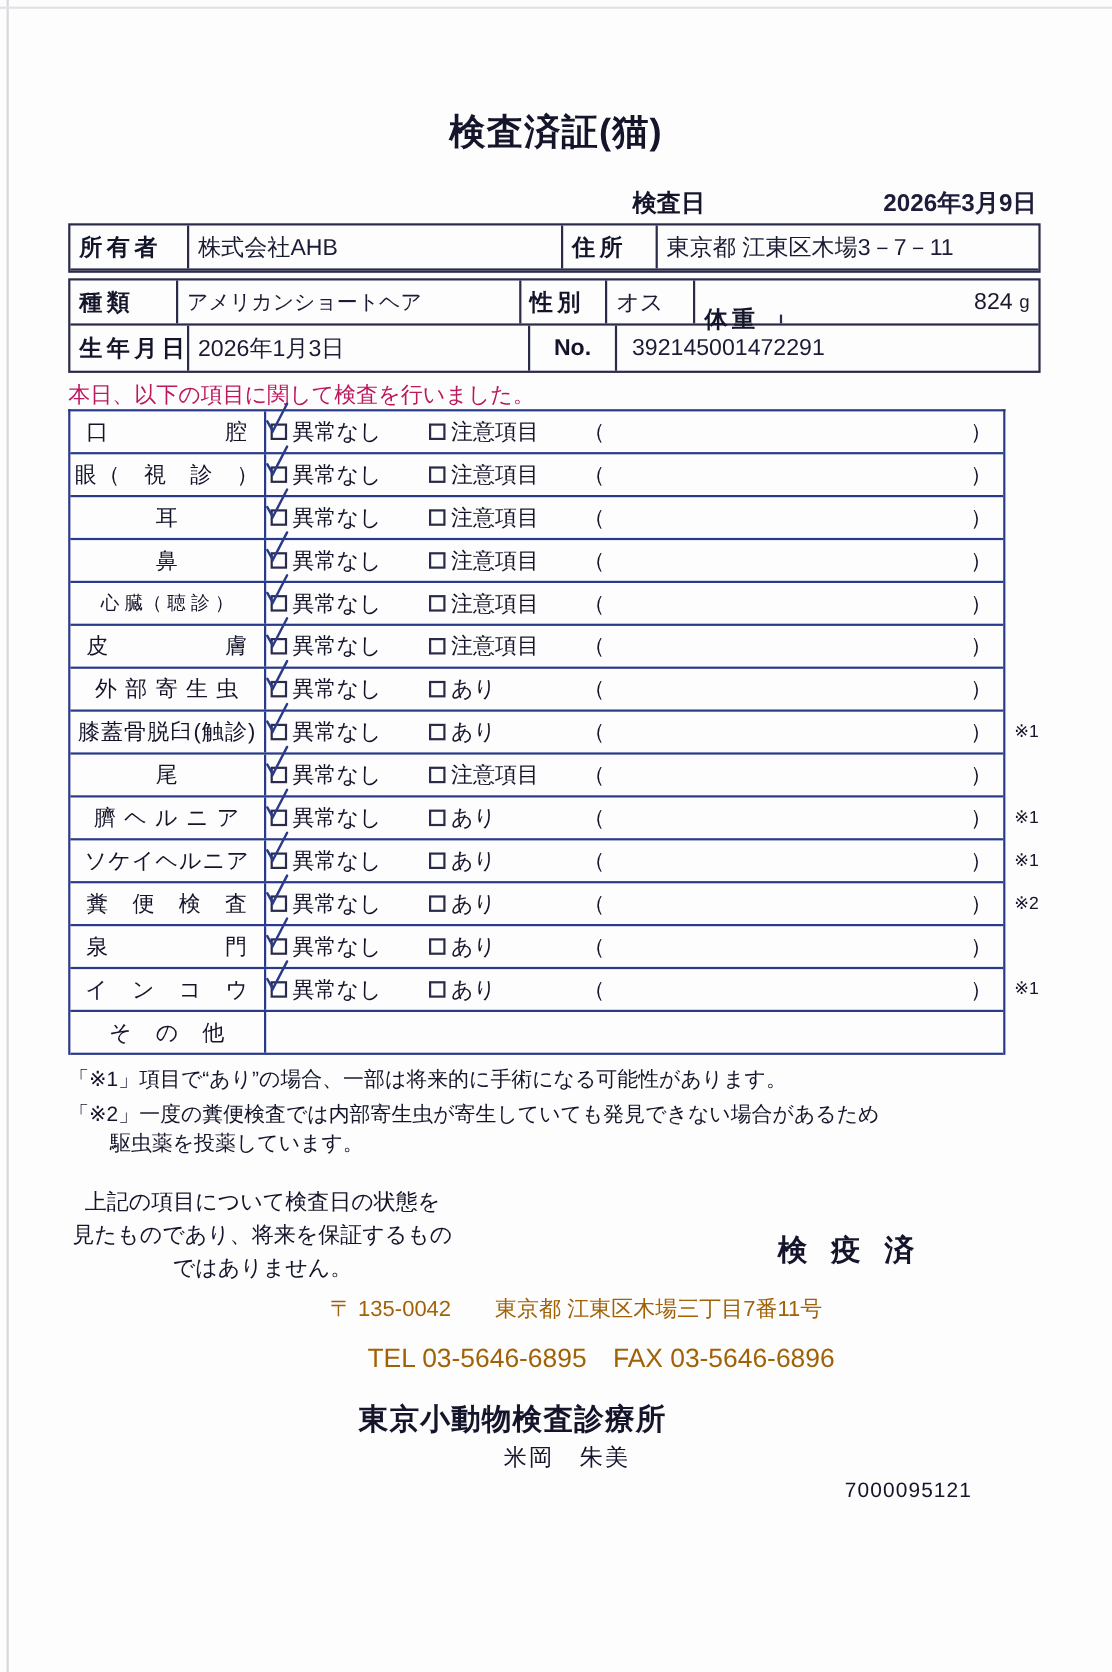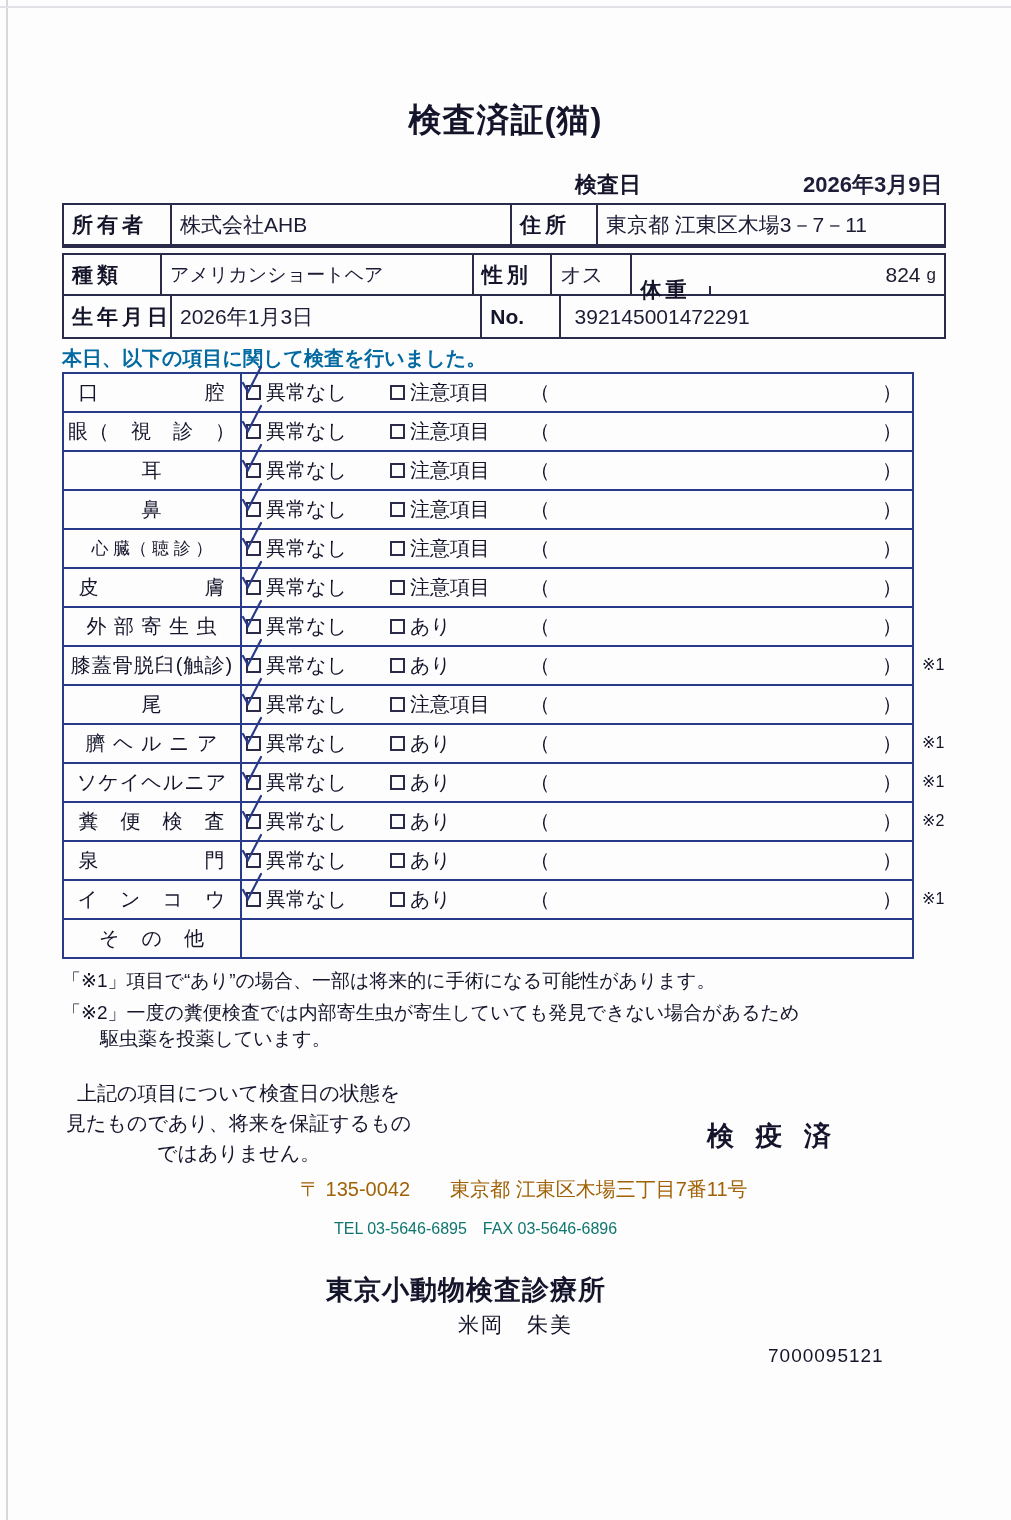--- a/index.html
+++ b/index.html
@@ -114,22 +114,21 @@
     padding-right: 6px;
     font-size: 21px;
   }
   .wt-unit { font-size: 17px; }
 
   .lead {
     position: absolute;
     left: 62px;
     top: 345px;
     font-size: 20px;
-    color: #0369a1;
-    font-weight: bold;
+    color: #be185d;
   }
 
   
   .checks {
     position: absolute;
     left: 62px;
     top: 372px;
     width: 852px;
     border: 2px solid #2a3a8a;
     border-bottom: none;
@@ -249,22 +248,22 @@
     top: 1176px;
     font-size: 20px;
     color: #a16207;
     white-space: nowrap;
     text-align: center;
   }
   .tel {
     position: absolute;
     left: 334px;
     top: 1219px;
-    font-size: 16px;
-    color: #0f766e;
+    font-size: 24px;
+    color: #a16207;
     white-space: nowrap;
   }
   .clinic {
     position: absolute;
     left: 326px;
     top: 1272px;
     font-size: 27px;
     font-weight: bold;
     letter-spacing: 1px;
     color: #14142b;
@@ -328,21 +327,21 @@
       <div class="info-cell nb" style="width:260px">
         <span class="wt-value">824</span>
         <span class="wt-unit">g</span>
       </div>
     </div>
     <div class="info-row last">
       <div class="info-cell lab w-lab1">
           <span>生年月日</span>
         </div>
       <div class="info-cell val w-val2">2026年1月3日</div>
-      <div class="info-cell lab" style="width:86px;justify-content:flex-start;letter-spacing:0">
+      <div class="info-cell lab" style="width:86px;justify-content:center;letter-spacing:0">
           <span>No.</span>
         </div>
       <div class="info-cell val nb" style="width:430px;padding-left:14px">392145001472291</div>
     </div>
   </div>
 
   <div class="lead">本日、以下の項目に関して検査を行いました。</div>
 
   <div class="checks" id="checks">
       <div class="crow">

